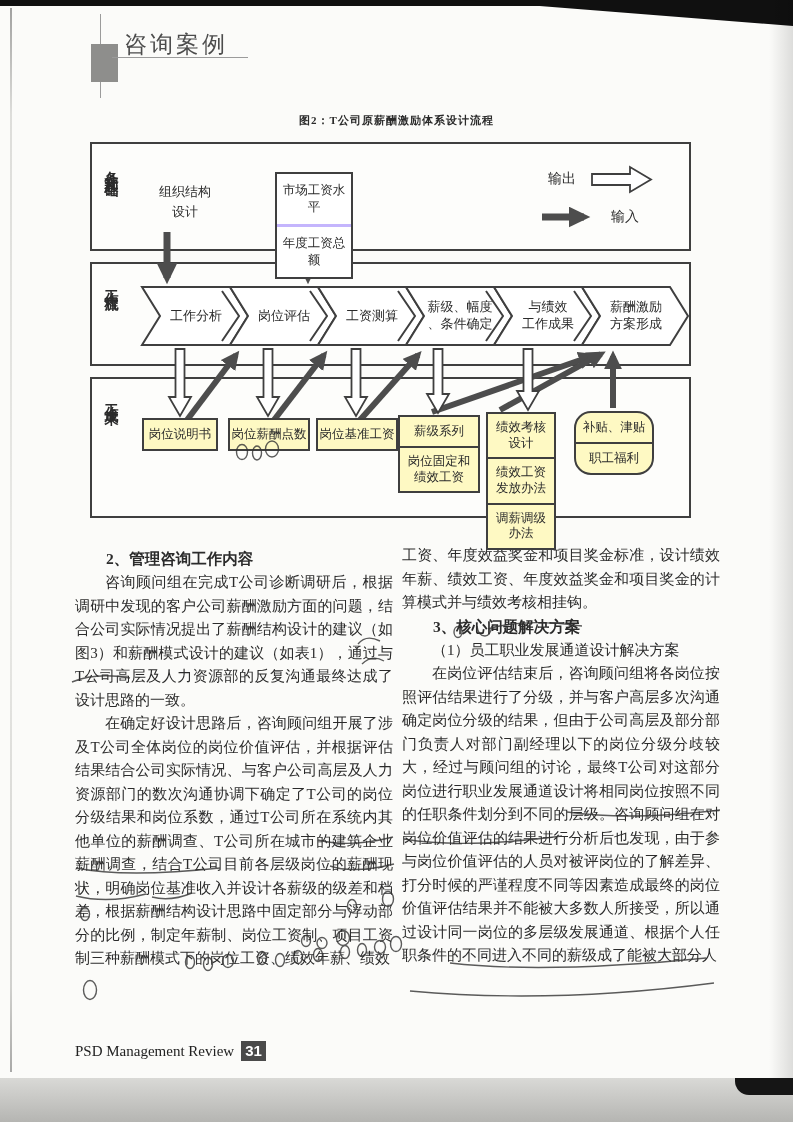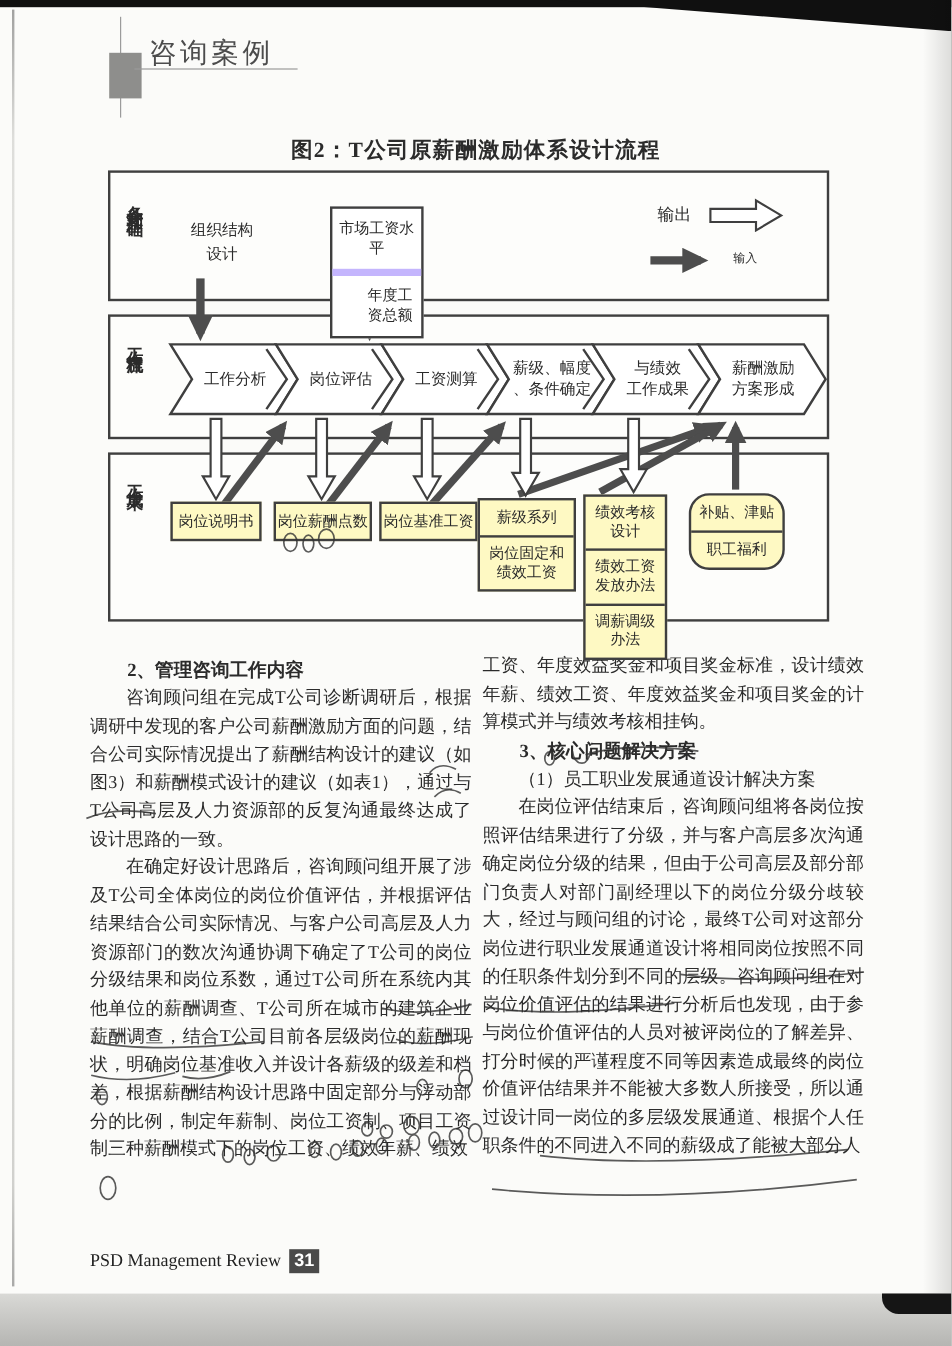--- a/index.html
+++ b/index.html
@@ -20,38 +20,38 @@
   .scan-left-line{left:10px;top:8px;width:2px;height:1064px;opacity:.45;
     background:linear-gradient(to bottom,#333 0%,#b9b9b5 10%,#d2d2ce 55%,#9c9c98 92%,#444 100%);}
 
   
   .hdr-vline{left:100px;top:14px;width:1px;height:84px;background:#9b9b9b;}
   .hdr-square{left:91px;top:44px;width:27px;height:38px;background:#8e8e8c;}
   .hdr-hline{left:112px;top:57px;width:136px;height:1px;background:#9b9b9b;}
   .hdr-title{left:124px;top:29px;font-family:"Liberation Sans",sans-serif;
     font-size:23px;color:#4c4c4c;letter-spacing:3px;}
 
-  .fig-title{left:0;top:113px;width:793px;text-align:center;font-weight:bold;font-size:18px;letter-spacing:1px;}
+  .fig-title{left:0;top:113px;width:793px;text-align:center;font-weight:bold;font-size:11px;letter-spacing:1px;}
 
   
   .diagram{left:90px;top:140px;width:610px;height:395px;}
   .panel{position:absolute;box-sizing:border-box;border:2px solid #3f3f3f;background:#fdfdfb;z-index:1;}
   .panel1{left:0;top:2px;width:601px;height:109px;}
   .panel2{left:0;top:122px;width:601px;height:104px;}
   .panel3{left:0;top:237px;width:601px;height:141px;}
   .rowlab{position:absolute;writing-mode:vertical-rl;text-orientation:upright;
     font-weight:bold;font-size:14px;letter-spacing:3px;z-index:3;}
   .org{position:absolute;left:48px;top:42px;width:94px;text-align:center;font-size:13px;
     line-height:1.5;white-space:pre-line;z-index:3;}
   .wagebox{position:absolute;left:185px;top:32px;width:78px;box-sizing:border-box;
     border:2px solid #3f3f3f;background:#fff;z-index:3;}
   .wagebox .cell{padding:8px 2px;text-align:center;font-size:12.5px;}
-  .wagebox .cell + .cell{border-top:6px solid #c4b5fd;padding-left:24px;}
+  .wagebox .cell + .cell{border-top:3px solid #c4b5fd;}
   .lg-out{position:absolute;left:458px;top:30px;font-size:14px;z-index:3;}
-  .lg-in{position:absolute;left:521px;top:68px;font-size:10px;z-index:3;text-align:right;}
+  .lg-in{position:absolute;left:521px;top:68px;font-size:14px;z-index:3;text-align:right;}
   .dsvg{position:absolute;left:0;top:0;z-index:2;}
   .chev-label{position:absolute;top:147px;height:58px;display:flex;align-items:center;
     justify-content:center;text-align:center;font-size:13px;line-height:1.3;
     white-space:pre-line;z-index:3;}
   .obox{position:absolute;box-sizing:border-box;border:2px solid #3f3f3f;background:#fef9c3;
     text-align:center;font-size:12.5px;line-height:1.25;z-index:3;}
   .obox.single{display:flex;align-items:center;justify-content:center;height:33px;}
   .obox .ocell{display:flex;align-items:center;justify-content:center;padding:6px 2px;min-height:17px;}
   .obox .ocell + .ocell{border-top:2px solid #3f3f3f;}
 

